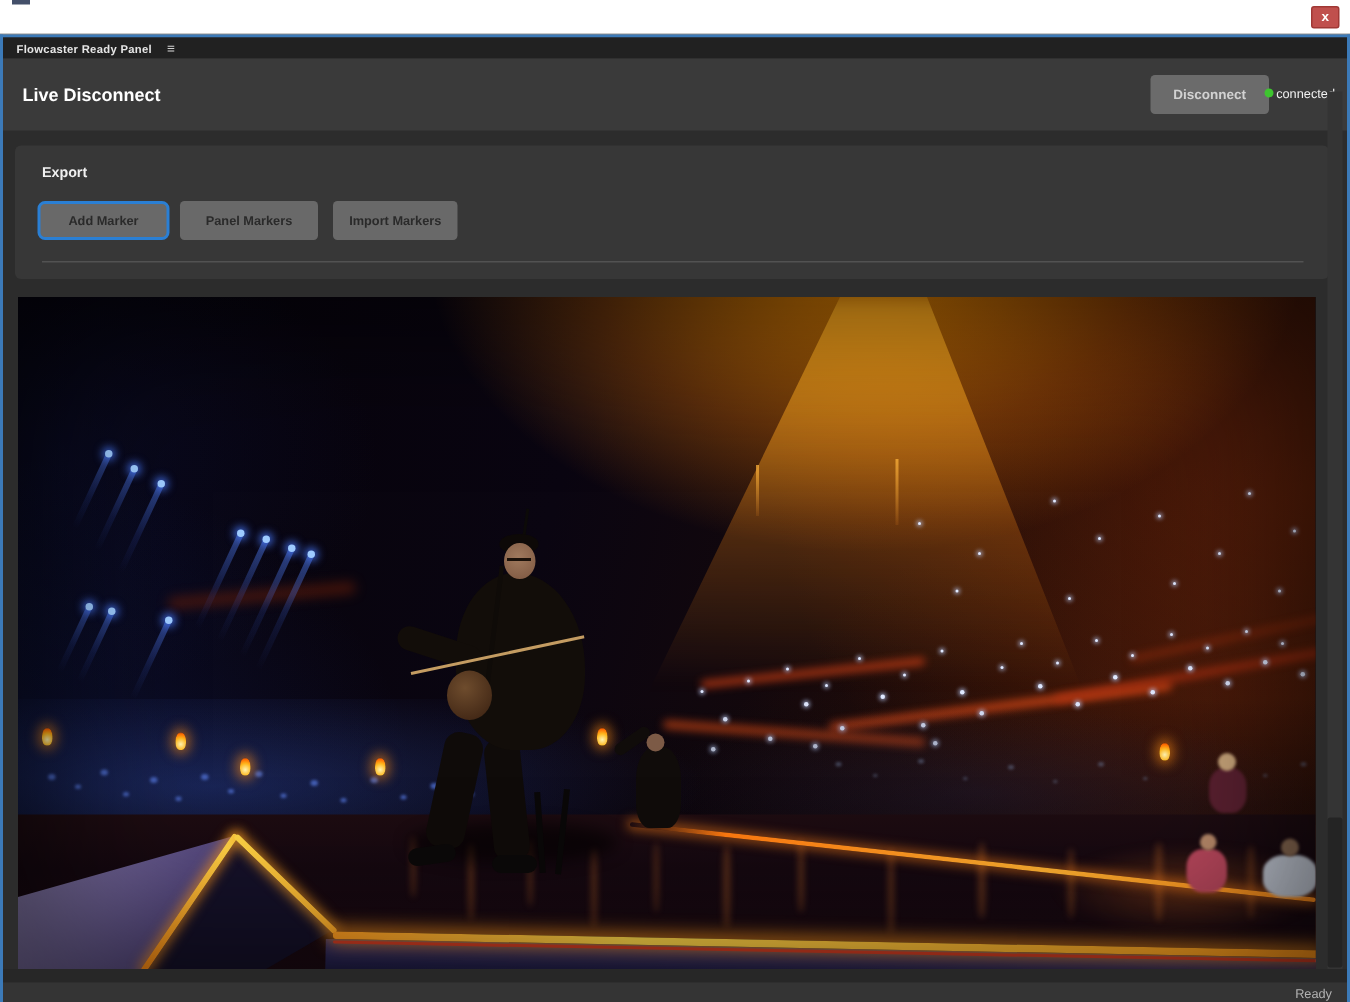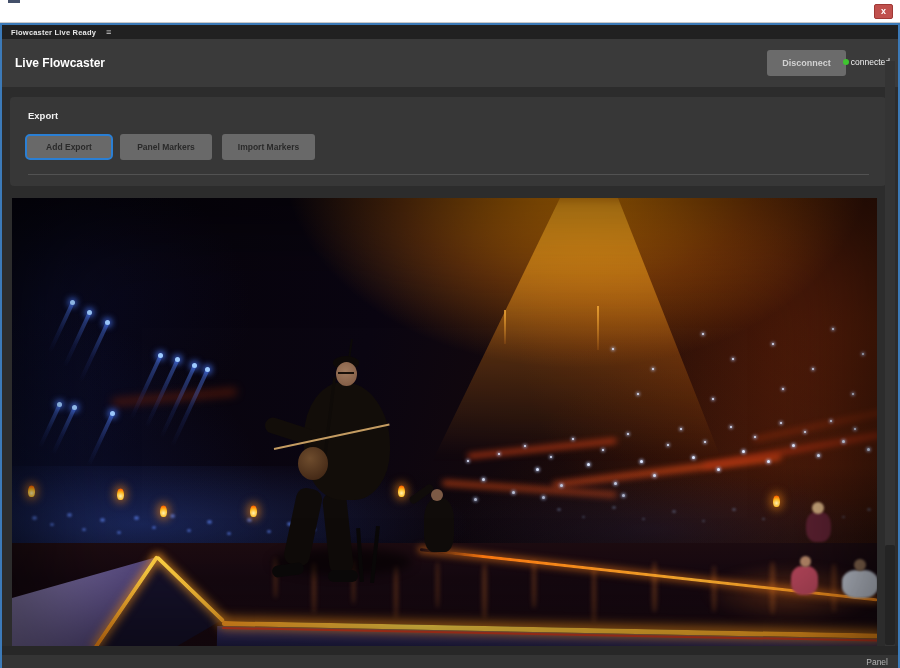--- a/index.html
+++ b/index.html
@@ -23,21 +23,21 @@
   .conn-status { position:absolute; right:8px; top:18px; display:flex; align-items:center; gap:2px; }
   .conn-dot { width:6px; height:6px; border-radius:50%; background:#3ec52f; }
   .conn-text { color:#f2f2f2; font-size:8.5px; }
 
   .markers-card { position:absolute; left:8px; top:72px; width:876px; height:89px; background:#373737; border-radius:4px; }
   .markers-title { position:absolute; left:18px; top:13px; color:#f0f0f0; font-size:9.5px; font-weight:bold; }
   .btn-row { position:absolute; left:15px; top:37px; display:flex; }
   .mk-btn { height:26px; background:#696969; border:none; border-radius:3px; color:#2a2a2a; font-size:8.5px; font-weight:bold; font-family:"Liberation Sans",sans-serif; cursor:pointer; }
   .mk-btn.add { width:88px; border:2px solid #2a7fd4; border-radius:5px; margin-right:7px; }
   .mk-btn.export { width:92px; margin-right:10px; }
-  .mk-btn.import { width:93px; }
+  .mk-btn.import { width:83px; }
   .card-divider { position:absolute; left:18px; right:17px; bottom:11px; height:1px; background:#525252; }
 
   
   .video { position:absolute; left:10px; top:173px; width:865px; height:450px; background:#070409; overflow:hidden; }
   .sky { position:absolute; inset:0;
     background:
       radial-gradient(420px 300px at 565px -40px, rgba(255,152,0,.90), rgba(222,112,6,.38) 45%, rgba(0,0,0,0) 70%),
       radial-gradient(520px 400px at 880px 130px, rgba(126,42,8,.55), rgba(0,0,0,0) 72%),
       radial-gradient(720px 520px at 910px 460px, rgba(168,62,16,.28), rgba(0,0,0,0) 70%),
       radial-gradient(420px 320px at -30px 330px, rgba(28,52,150,.32), rgba(0,0,0,0) 70%),
@@ -144,37 +144,37 @@
 <div class="stage-wrap">
 
   <div class="os-titlebar">
     <div class="os-fragment"></div>
     <div class="close-btn">x</div>
   </div>
 
   <div class="app-window">
 
     <div class="panel-titlebar">
-      <span class="panel-title">Flowcaster Live Ready</span>
+      <span class="panel-title">Flowcaster Ready Panel</span>
       <span class="menu-icon">≡</span>
     </div>
 
     <div class="header">
-      <div class="header-title">Live Flowcaster</div>
+      <div class="header-title">Live Disconnect</div>
       <button class="disconnect-btn">Disconnect</button>
       <div class="conn-status">
         <span class="conn-dot"></span>
         <span class="conn-text">connected</span>
       </div>
     </div>
 
     <div class="markers-card">
       <div class="markers-title">Export</div>
       <div class="btn-row">
-        <button class="mk-btn add">Add Export</button>
+        <button class="mk-btn add">Add Marker</button>
         <button class="mk-btn export">Panel Markers</button>
         <button class="mk-btn import">Import Markers</button>
       </div>
       <div class="card-divider"></div>
     </div>
 
     <div class="video">
       <div class="sky"></div>
       <div class="beam-cone"></div>
       <div class="pole p1"></div>
@@ -353,16 +353,16 @@
       <div class="aud a3h"></div>
 
       <div class="vignette"></div>
     </div>
 
     <div class="scroll-track"></div>
     <div class="scroll-thumb"></div>
 
     <div class="status-strip"></div>
     <div class="status-bar">
-      <span class="status-text">Panel</span>
+      <span class="status-text">Ready</span>
     </div>
   </div>
 </div>
 
 </body></html>

